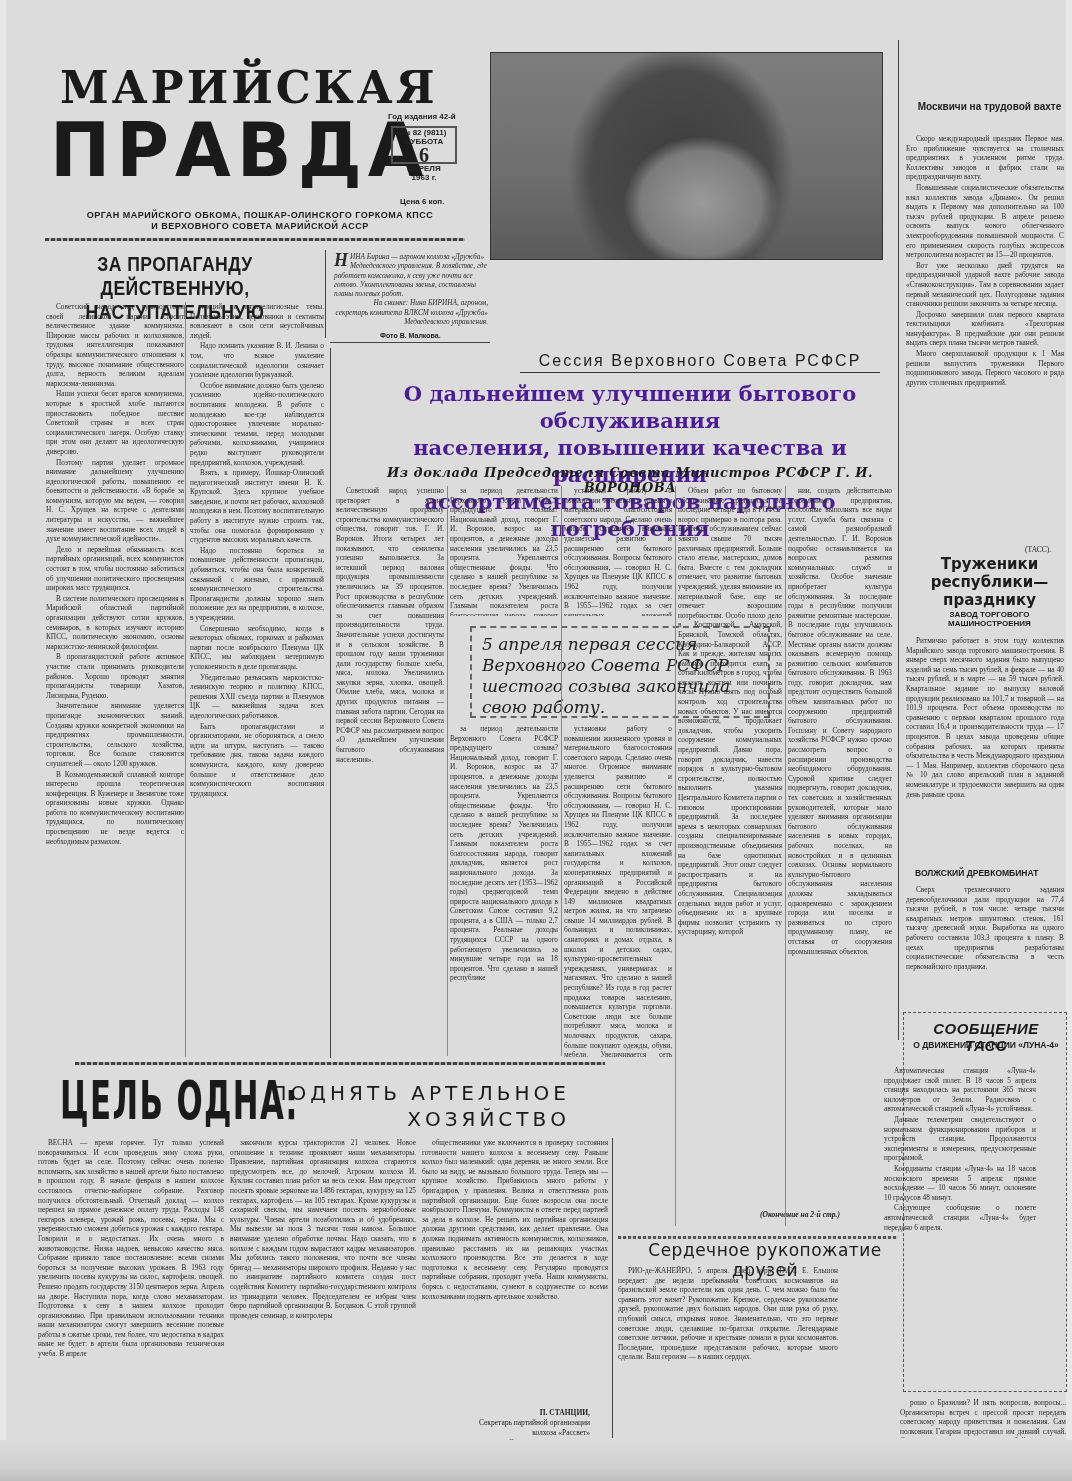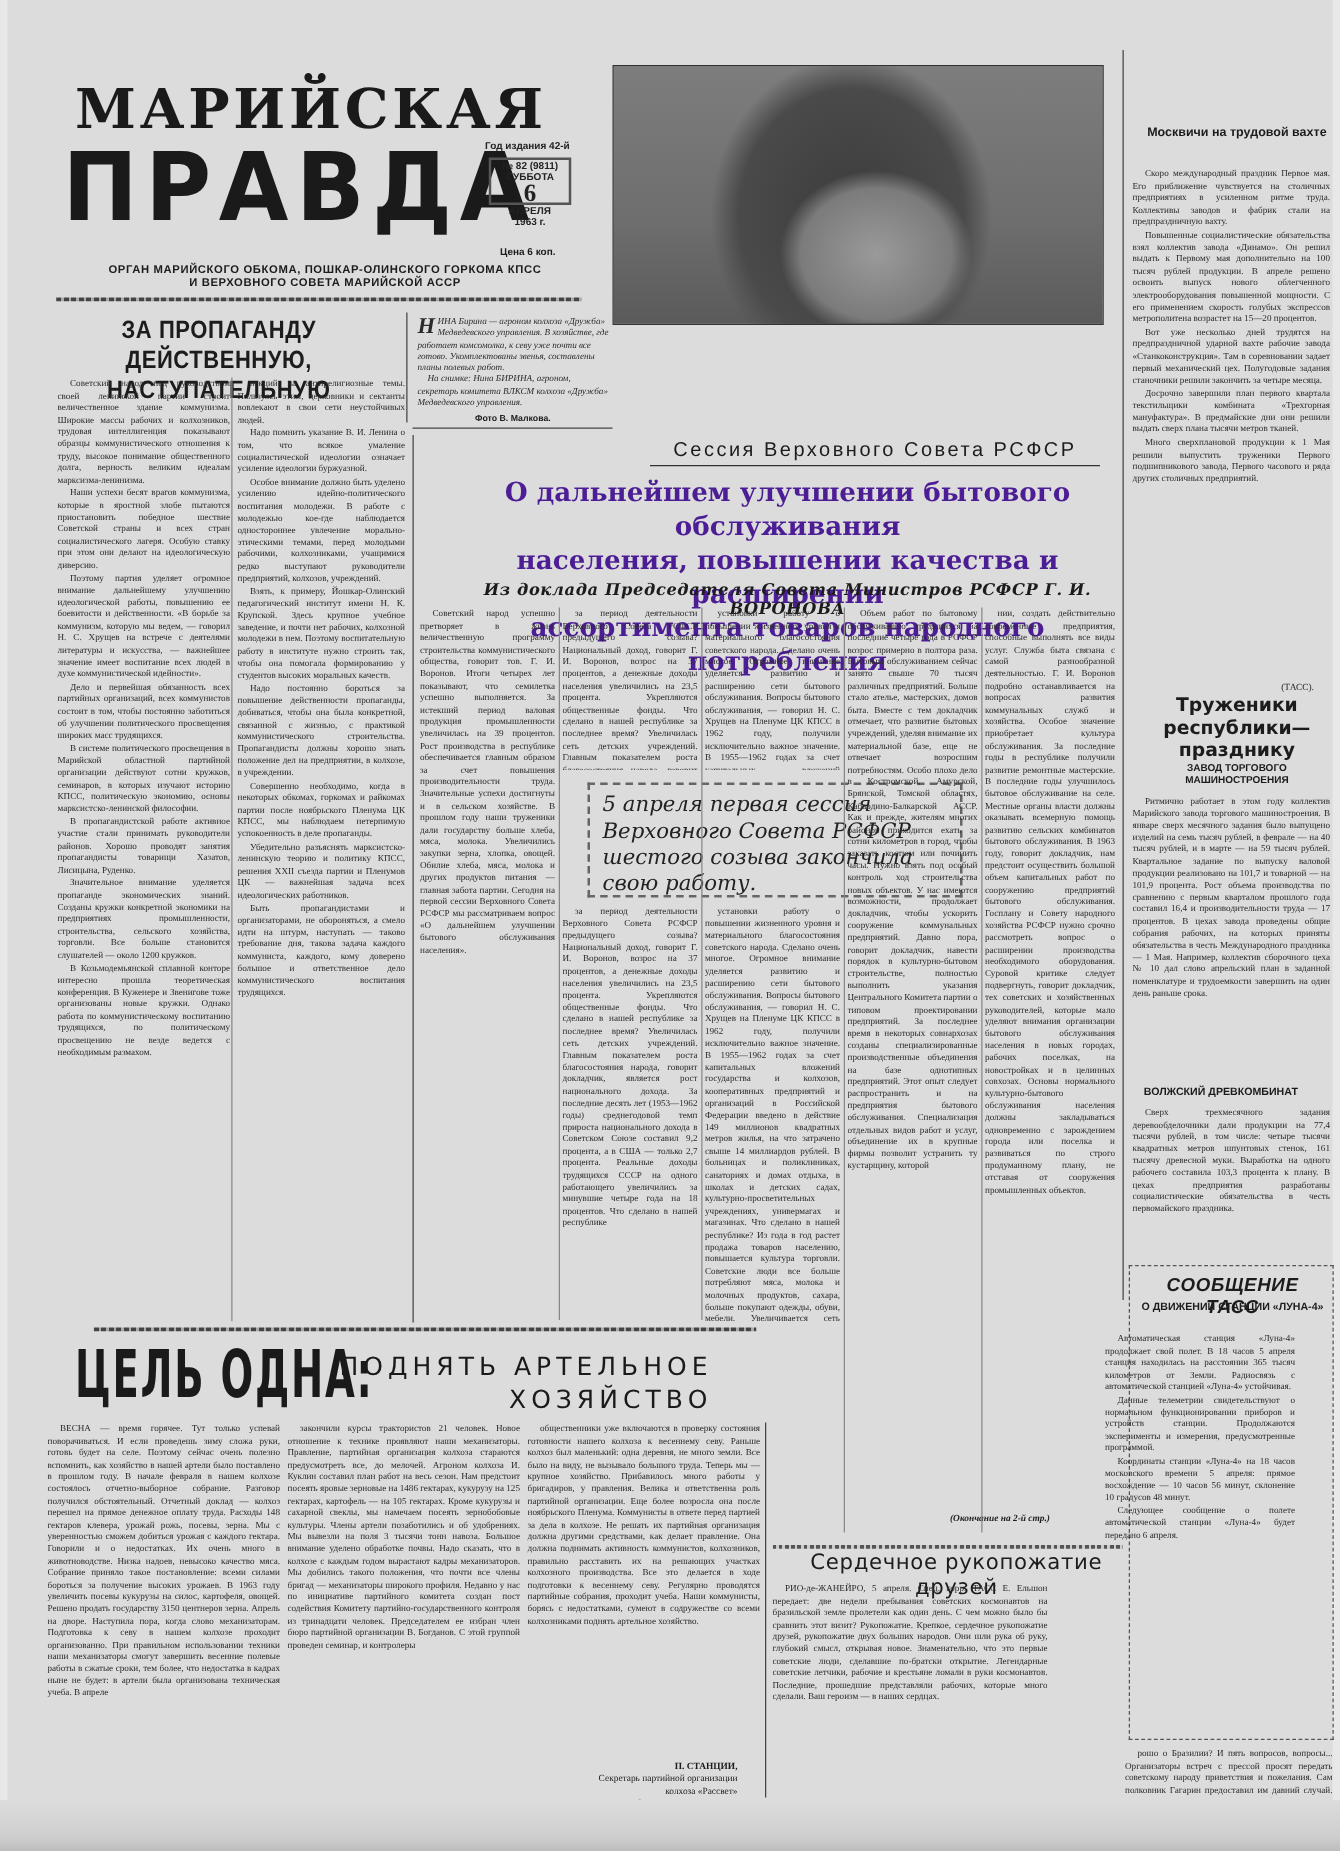--- a/index.html
+++ b/index.html
@@ -109,21 +109,21 @@
   </div>
 
   <div class="abs h-propag">
     <div>ЗА ПРОПАГАНДУ ДЕЙСТВЕННУЮ,</div>
     <div>НАСТУПАТЕЛЬНУЮ</div>
   </div>
   <div class="vrule" style="left:325px; top:250px; height:88px;"></div>
   <div class="abs caption">
     <span class="dropn">Н</span>
     <span>ИНА Бирина — агроном колхоза «Дружба» Медведевского управления. В хозяйстве, где работает комсомолка, к севу уже почти все готово. Укомплектованы звенья, составлены планы полевых работ.</span>
-    <div style="text-indent:8px;">На снимке: Нина БИРИНА, агроном, секретарь комитета ВЛКСМ колхоза «Дружба» Медведевского управления.</div>
+    <div style="text-indent:8px;text-align:right;">На снимке: Нина БИРИНА, агроном, секретарь комитета ВЛКСМ колхоза «Дружба» Медведевского управления.</div>
   </div>
   <div class="abs photo-credit">Фото В. Малкова.</div>
   <div class="hrule" style="left:330px; top:342px; width:160px;"></div>
 
   <div class="col" style="left:46px; top:302px; width:138px; height:760px;">
     <p>Советский народ под руководством своей ленинской партии строит величественное здание коммунизма. Широкие массы рабочих и колхозников, трудовая интеллигенция показывают образцы коммунистического отношения к труду, высокое понимание общественного долга, верность великим идеалам марксизма-ленинизма.</p>
     <p>Наши успехи бесят врагов коммунизма, которые в яростной злобе пытаются приостановить победное шествие Советской страны и всех стран социалистического лагеря. Особую ставку при этом они делают на идеологическую диверсию.</p>
     <p>Поэтому партия уделяет огромное внимание дальнейшему улучшению идеологической работы, повышению ее боевитости и действенности. «В борьбе за коммунизм, которую мы ведем, — говорил Н. С. Хрущев на встрече с деятелями литературы и искусства, — важнейшее значение имеет воспитание всех людей в духе коммунистической идейности».</p>
     <p>Дело и первейшая обязанность всех партийных организаций, всех коммунистов состоит в том, чтобы постоянно заботиться об улучшении политического просвещения широких масс трудящихся.</p>
     <p>В системе политического просвещения в Марийской областной партийной организации действуют сотни кружков, семинаров, в которых изучают историю КПСС, политическую экономию, основы марксистско-ленинской философии.</p>

